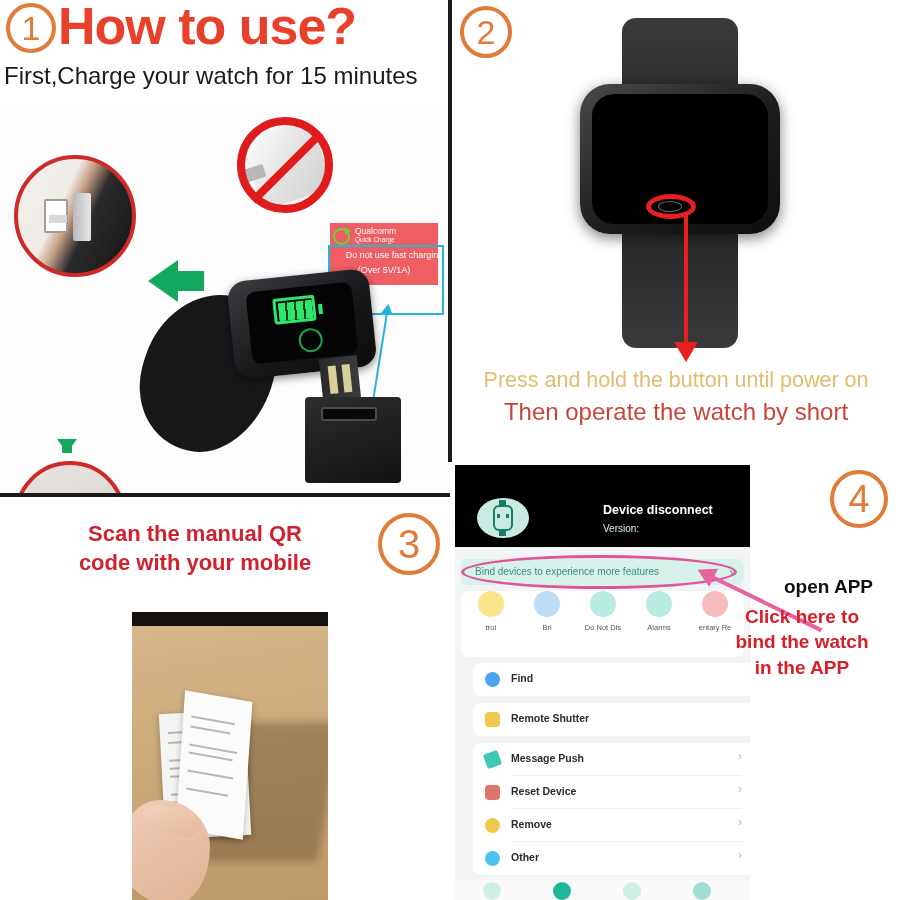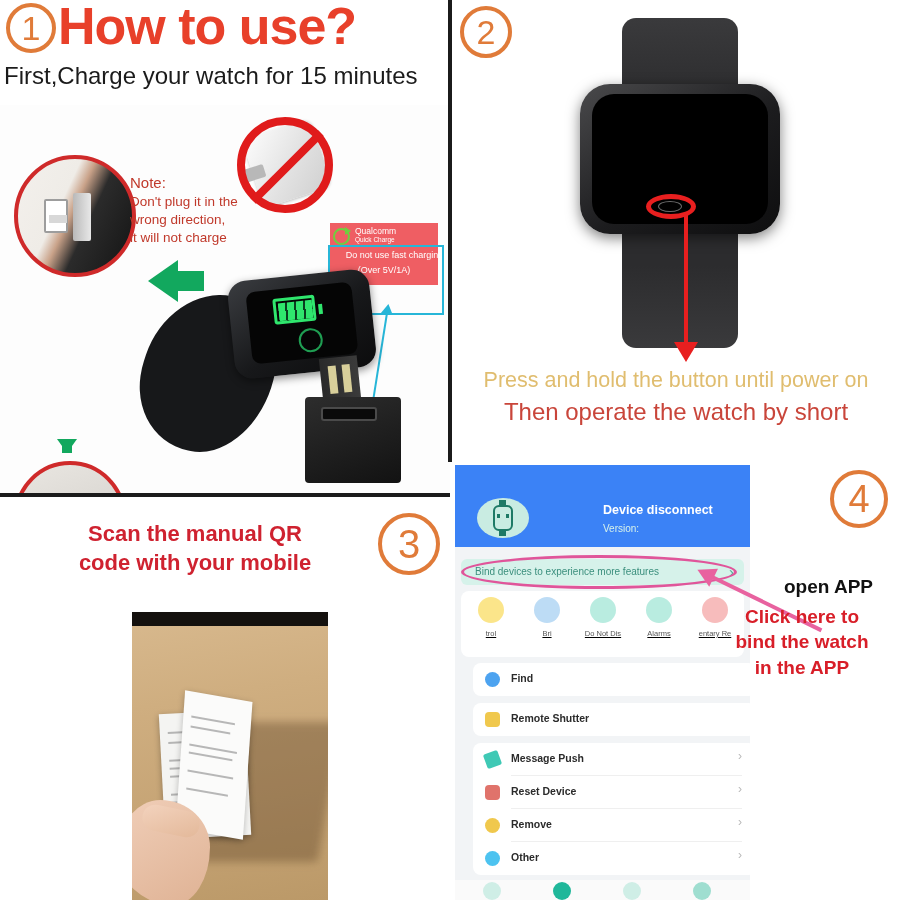--- a/index.html
+++ b/index.html
@@ -279,21 +279,21 @@
     position:absolute; left:452px; top:462px; width:448px; height:438px;
     background:#fff; overflow:hidden;
   }
   #p4-step { right:12px; top:8px; width:58px; height:58px; font-size:38px; }
   #app {
     position:absolute; left:3px; top:3px; width:295px; height:435px;
     background:#f2f4f6; overflow:hidden;
   }
   #app-header{
     position:absolute; left:0; top:0; width:295px; height:82px;
-    background:#3b82f6;
+    background:#000000;
   }
   #app-header .av{
     position:absolute; left:22px; top:33px; width:52px; height:40px;
     background:#c9ece2; border-radius:50%;
   }
   #app-header .av .w{
     position:absolute; left:16px; top:7px; width:20px; height:26px;
     border:2.5px solid #1e7a66; border-radius:6px;
   }
   #app-header .av .w:before,#app-header .av .w:after{
@@ -321,21 +321,21 @@
     position:absolute; right:10px; top:4px; color:#4fae99; font-size:15px;
   }
   #bind-ellipse{
     position:absolute; left:6px; top:90px; width:276px; height:34px;
     border:3px solid #e0559a; border-radius:50%;
   }
   #app-icons{
     position:absolute; left:6px; top:126px; width:283px; height:66px;
     background:#fff; border-radius:8px;
   }
-  .ic-cell{ position:absolute; top:6px; width:56px; text-align:center;text-decoration:underline; }
+  .ic-cell{ position:absolute; top:0; width:56px; text-align:center; }
   .ic-circ{ width:26px; height:26px; border-radius:50%; margin:0 auto 6px; position:relative; }
   .ic-lbl{ font-size:7.5px; color:#555; white-space:nowrap; }
   .app-card{
     position:absolute; left:18px; width:283px; background:#fff; border-radius:8px;
   }
   .app-row{ position:relative; height:33px; }
   .app-row .ri{
     position:absolute; left:12px; top:9px; width:15px; height:15px; border-radius:4px;
   }
   .app-row .rl{
@@ -380,26 +380,20 @@
     <div id="p1-title">How to use?</div>
     <div id="p1-sub">First,Charge your watch for 15 minutes</div>
 
     <div id="p1-photo">
 
       <div class="circ-photo" id="p1-circ-top">
         <div class="usb-slot"></div>
         <div class="usb-metal"></div>
       </div>
 
-      <div id="p1-note">
-        <div class="note-head">Note:</div>
-        <div>Don't plug it in the</div>
-        <div>wrong direction,</div>
-        <div>it will not charge</div>
-      </div>
 
       <div class="arrow-green-left"></div>
 
       <div class="arrow-green-down"></div>
 
       <div class="circ-photo" id="p1-circ-bot">
         
       </div>
 
       <div id="p1-charger">

